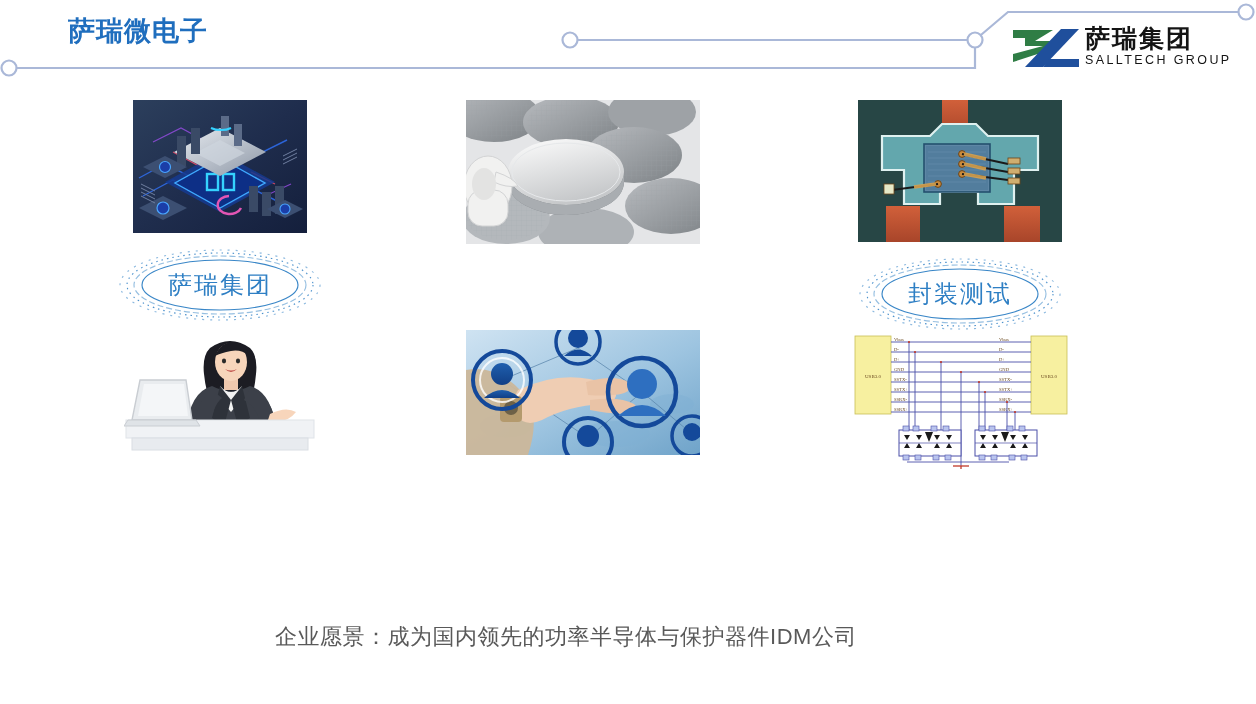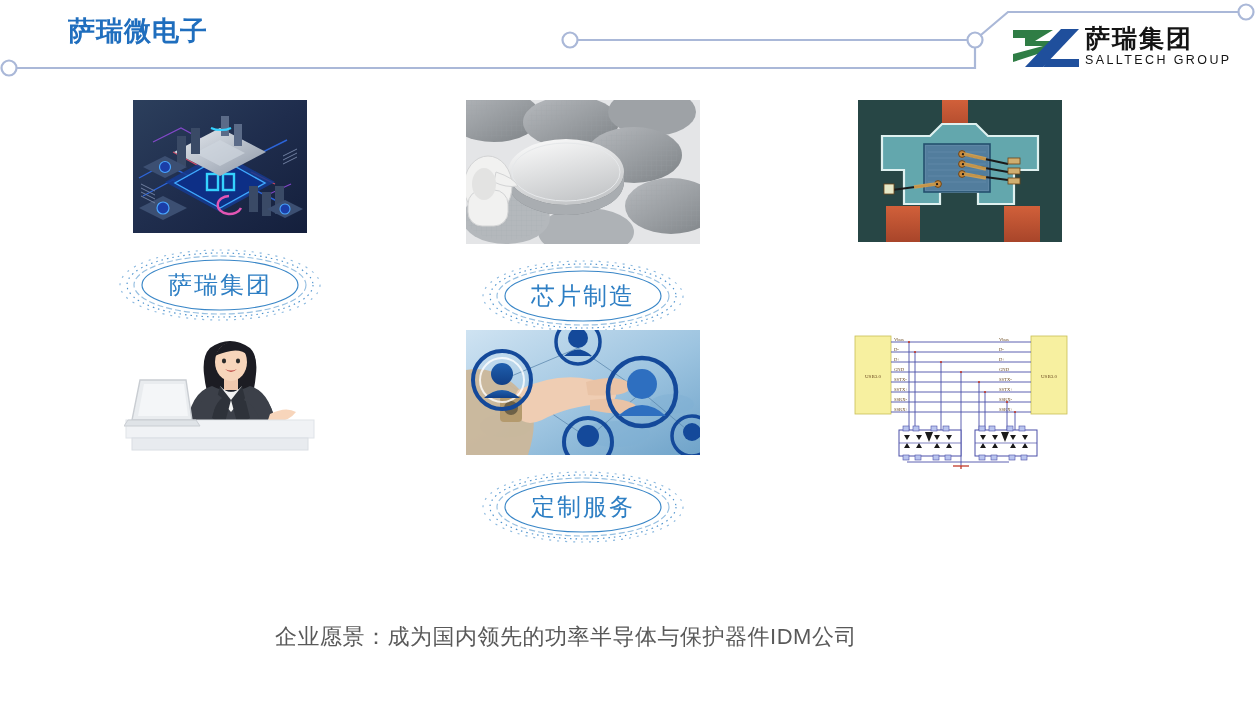--- a/index.html
+++ b/index.html
@@ -306,31 +306,20 @@
         <path d="M42 72 a58 33 0 0 0 116 0 l0 10 a58 33 0 0 1 -116 0 z" fill="#a9adb1"></path>
 
         <g fill="#f1f1f0" stroke="#d2d3d4" stroke-width="1">
           <ellipse cx="22" cy="86" rx="24" ry="30"></ellipse>
           <rect x="2" y="90" width="40" height="36" rx="14"></rect>
           <path d="M30 72 q18 6 22 14 q-12 2 -24 -4 z"></path>
         </g>
         <ellipse cx="18" cy="84" rx="12" ry="16" fill="#e3e3e2"></ellipse>
       </svg>
     </div>
-    <div class="badge">
-      <svg viewBox="0 0 220 76">
-        <g stroke="#2e7fc4" stroke-width="1.15" fill="none">
-          <ellipse cx="110" cy="38" rx="78" ry="25" opacity="0.95"></ellipse>
-          <ellipse cx="110" cy="38" rx="93" ry="32" stroke-dasharray="1.5 4" opacity="0.85"></ellipse>
-          <ellipse cx="110" cy="38" rx="86" ry="29" stroke-dasharray="6 3" opacity="0.5"></ellipse>
-          <ellipse cx="110" cy="38" rx="100" ry="35" stroke-dasharray="2 6" opacity="0.55"></ellipse>
-        </g>
-      </svg>
-      <div class="badge-label">芯片制造</div>
-    </div>
   </div>
 
   <div class="card col2 row0">
     <div class="thumb" style="width:204px;height:142px;">
       <svg class="thumb-inner" viewBox="0 0 204 142" preserveAspectRatio="none">
         <defs>
           <linearGradient id="gcu" x1="0" y1="0" x2="0" y2="1">
             <stop offset="0" stop-color="#d1603a"></stop>
               <stop offset="1" stop-color="#a8452a"></stop>
           </linearGradient>
@@ -372,20 +361,31 @@
             <path d="M78 84 L56 87"></path>
         </g>
 
         <g fill="#cfae6f" stroke="#6b4418" stroke-width="0.8">
           <rect x="150" y="58" width="12" height="6"></rect>
           <rect x="150" y="68" width="12" height="6"></rect>
           <rect x="150" y="78" width="12" height="6"></rect>
         </g>
         <rect x="26" y="84" width="10" height="10" fill="#e6e9c8" stroke="#6b4418" stroke-width="0.8"></rect>
       </svg>
+    </div>
+    <div class="badge">
+      <svg viewBox="0 0 220 76">
+        <g stroke="#2e7fc4" stroke-width="1.15" fill="none">
+          <ellipse cx="110" cy="38" rx="78" ry="25" opacity="0.95"></ellipse>
+          <ellipse cx="110" cy="38" rx="93" ry="32" stroke-dasharray="1.5 4" opacity="0.85"></ellipse>
+          <ellipse cx="110" cy="38" rx="86" ry="29" stroke-dasharray="6 3" opacity="0.5"></ellipse>
+          <ellipse cx="110" cy="38" rx="100" ry="35" stroke-dasharray="2 6" opacity="0.55"></ellipse>
+        </g>
+      </svg>
+      <div class="badge-label">封装测试</div>
     </div>
   </div>
 
   <div class="card col0 row1">
     <div class="thumb" style="width:192px;height:128px;">
       <svg class="thumb-inner" viewBox="0 0 192 128" preserveAspectRatio="none">
         <rect width="192" height="128" fill="#ffffff"></rect>
 
         <g>
 
@@ -486,31 +486,20 @@
         </g>
         <g>
           <circle cx="122" cy="112" r="24" fill="none" stroke="#14499a" stroke-width="4"></circle>
           <circle cx="122" cy="106" r="11" fill="#14499a"></circle>
         </g>
         <g>
           <circle cx="226" cy="106" r="20" fill="none" stroke="#14499a" stroke-width="3.5"></circle>
           <circle cx="226" cy="102" r="9" fill="#14499a"></circle>
         </g>
       </svg>
-    </div>
-    <div class="badge">
-      <svg viewBox="0 0 220 76">
-        <g stroke="#2e7fc4" stroke-width="1.15" fill="none">
-          <ellipse cx="110" cy="38" rx="78" ry="25" opacity="0.95"></ellipse>
-          <ellipse cx="110" cy="38" rx="93" ry="32" stroke-dasharray="1.5 4" opacity="0.85"></ellipse>
-          <ellipse cx="110" cy="38" rx="86" ry="29" stroke-dasharray="6 3" opacity="0.5"></ellipse>
-          <ellipse cx="110" cy="38" rx="100" ry="35" stroke-dasharray="2 6" opacity="0.55"></ellipse>
-        </g>
-      </svg>
-      <div class="badge-label">定制服务</div>
     </div>
   </div>
 
   <div class="card col2 row1">
     <div class="thumb" style="width:222px;height:140px;">
       <svg class="thumb-inner" viewBox="0 0 222 140" preserveAspectRatio="none">
         <rect width="222" height="140" fill="#ffffff"></rect>
 
         <rect x="6" y="6" width="36" height="78" fill="#f7f0a0" stroke="#c9be55" stroke-width="0.8"></rect>
         <rect x="182" y="6" width="36" height="78" fill="#f7f0a0" stroke="#c9be55" stroke-width="0.8"></rect>

